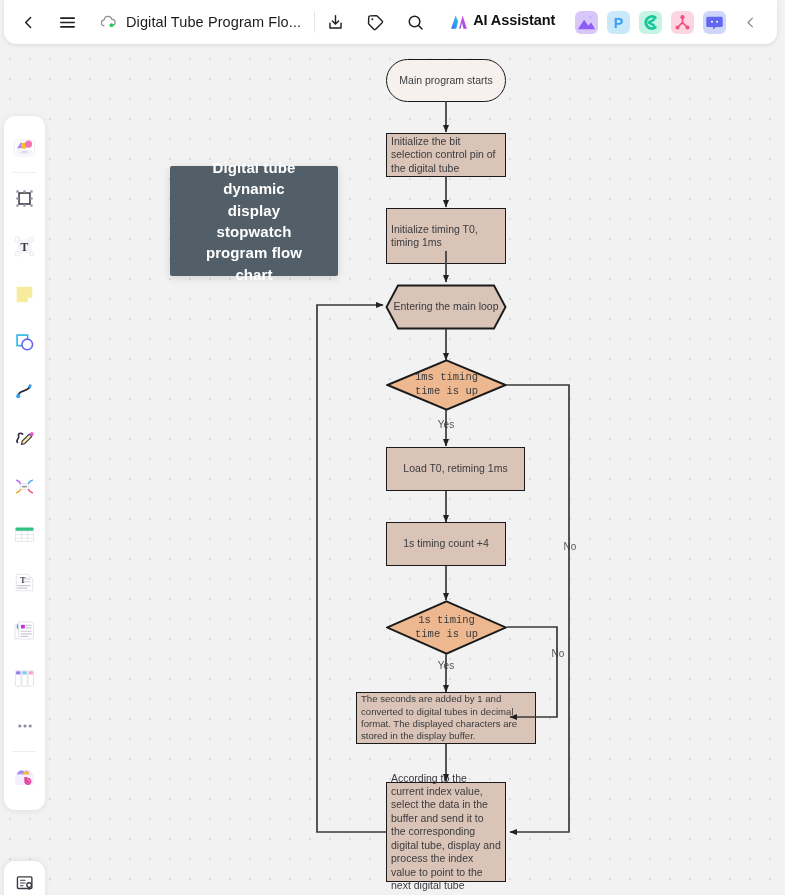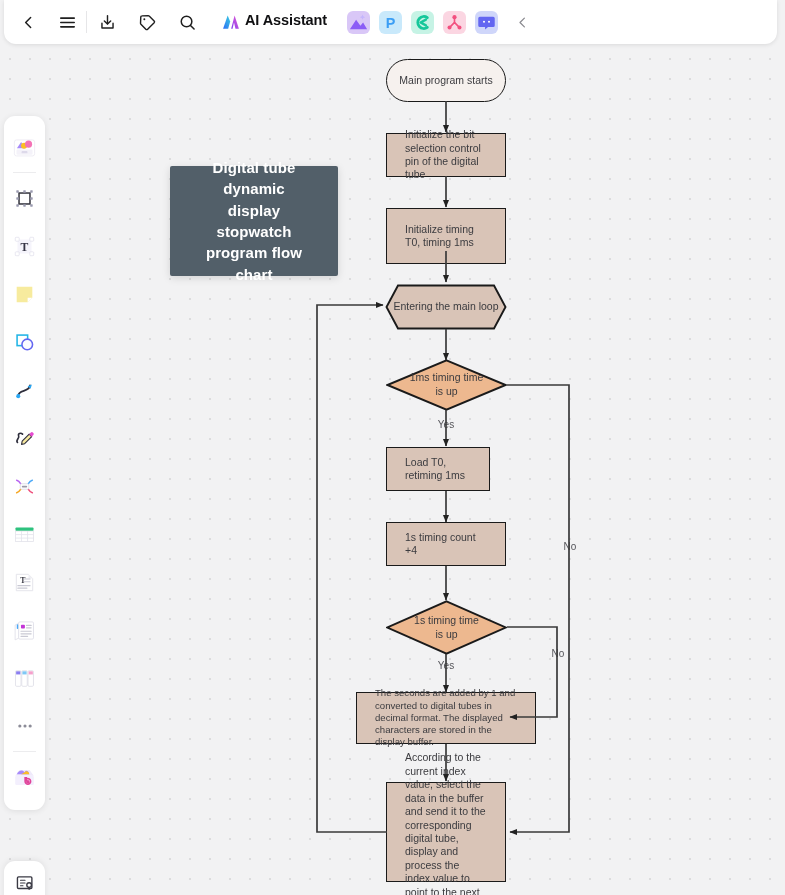--- a/index.html
+++ b/index.html
@@ -97,30 +97,30 @@
     position: absolute;
     display: flex; align-items: center; justify-content: center;
     text-align: left;
     color: #3b3b3f;
     line-height: 1.28;
   }
   .rect {
     background: #d9c4b7;
     border: 1.8px solid #1a1a1a;
     font-size: 10.5px;
-    padding: 3px 18px;
+    padding: 3px 4px;
   }
   .terminator {
     background: #f6f1ee;
     border: 1.8px solid #1a1a1a;
     border-radius: 999px;
     font-size: 10.5px;
   }
   .hex-wrap { position: absolute; }
-  .diamond-wrap { position: absolute; }
+  .diamond-wrap { position: absolute; font-family: Liberation Mono, monospace; }
   .diamond-label {
     position: absolute; inset: 0;
     display: flex; align-items: center; justify-content: center;
     text-align: center; font-size: 10.5px; color: #3b3b3f; line-height: 1.3;
   }
 
   .edge-label {
     position: absolute; font-size: 10px; color: #55555a;
     background: transparent; text-align: center;
   }
@@ -206,21 +206,21 @@
   </svg>
   <div class="diamond-label">
     <span style="max-width:76px">1ms timing time is up</span>
   </div>
 </div>
 
 <div class="edge-label" style="left:426px; top:419px; width:40px;">
   <span>Yes</span>
 </div>
 
-<div class="node rect" style="left:386px; top:447px; width:104px; height:44px;">
+<div class="node rect" style="left:386px; top:447px; width:139px; height:44px;">
   <span>Load T0, retiming 1ms</span>
 </div>
 
 <div class="node rect" style="left:386px; top:522px; width:120px; height:44px;">
   <span>1s timing count +4</span>
 </div>
 
 <div class="diamond-wrap" style="left:386px; top:600px; width:121px; height:55px;">
   <svg width="121" height="55" style="position:absolute;left:0;top:0;">
     <polygon points="60.5,1.4 119.6,27.5 60.5,53.6 1.4,27.5" fill="#edb88f" stroke="#1a1a1a" stroke-width="1.9"></polygon>
@@ -263,20 +263,27 @@
   </div>
 
   <div class="tb-btn" id="menu-btn">
     <svg width="19" height="19" viewBox="0 0 24 24" stroke="#1f1f1f" stroke-width="2" stroke-linecap="round">
       <line x1="3.5" y1="6.5" x2="20.5" y2="6.5"></line>
       <line x1="3.5" y1="12" x2="20.5" y2="12"></line>
       <line x1="3.5" y1="17.5" x2="20.5" y2="17.5"></line>
     </svg>
   </div>
 
+  <div id="doc-title-wrap">
+    <svg width="18" height="18" viewBox="0 0 24 24">
+      <path d="M6.6,17.2 A4.1,4.1 0 0 1 6.9,9.1 A5.3,5.3 0 0 1 17.3,8.6 A3.9,3.9 0 0 1 17.6,16.6" fill="none" stroke="#8e9196" stroke-width="1.6" stroke-linecap="round"></path>
+      <circle cx="16.6" cy="16.2" r="2.5" fill="#22c55e"></circle>
+    </svg>
+    <span id="doc-title">Digital Tube Program Flo...</span>
+  </div>
 
   <div class="tb-sep"></div>
 
   <div class="tb-btn" id="download-btn">
     <svg width="19" height="19" viewBox="0 0 24 24" fill="none" stroke="#1f1f1f" stroke-width="1.8" stroke-linecap="round" stroke-linejoin="round">
       <path d="M12 3.5 L12 13.5"></path>
         <path d="M8 10 L12 14 L16 10"></path>
       <path d="M5 13 L5 19 L19 19 L19 13"></path>
     </svg>
   </div>

